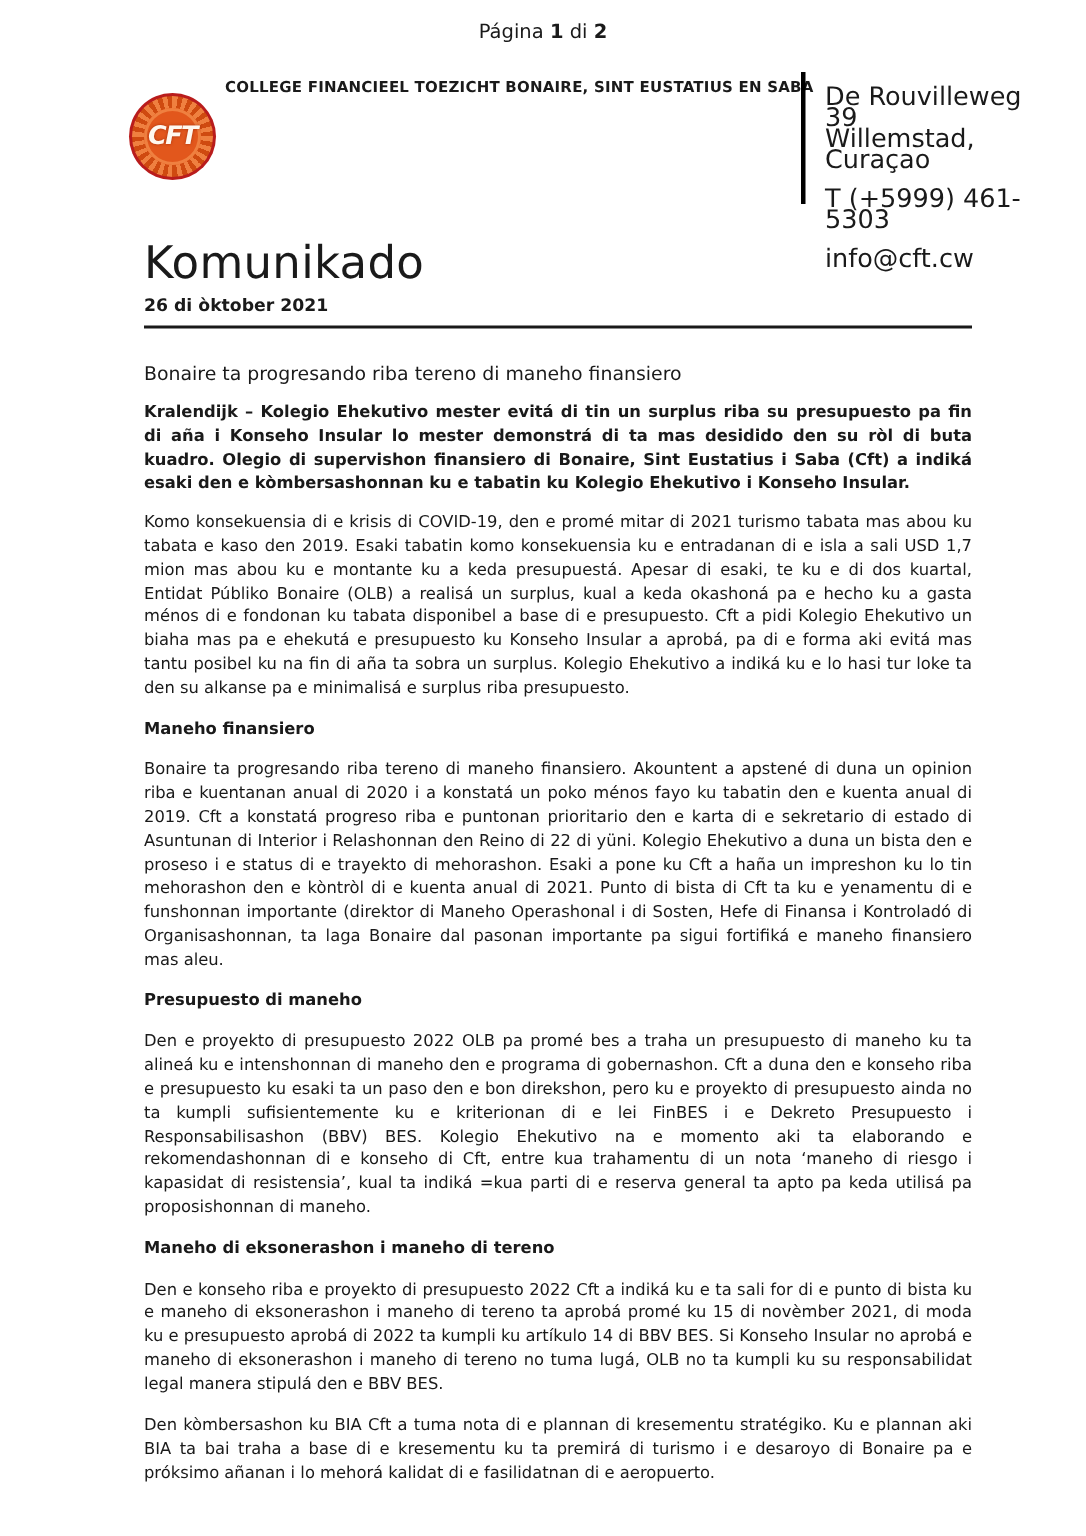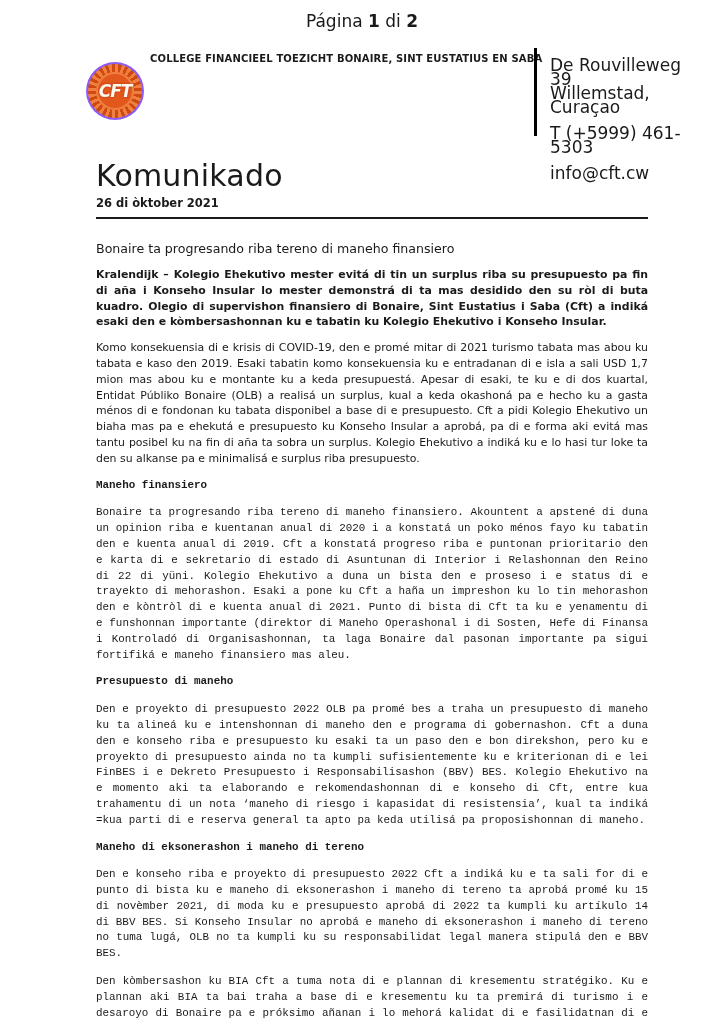--- a/index.html
+++ b/index.html
@@ -12,21 +12,21 @@
     overflow:hidden;
   }
   
   .header{
     position:absolute;top:48px;left:86px;width:598px;
     display:flex;align-items:flex-start;
   }
   .logo{
     flex:none;width:58px;height:58px;margin-top:14px;
     position:relative;border-radius:50%;
-    background:#8b5cf6;
+    background:#b91c1c;
   }
   .logo-spokes{
     position:absolute;inset:2px;border-radius:50%;
     background:repeating-conic-gradient(#ef8040 0deg 7.5deg,#cf4a10 7.5deg 15deg);
   }
   .logo-core{
     position:absolute;inset:10px;border-radius:50%;
     background:#e2571c;
     box-shadow:inset 0 0 0 2px #ef8040;
   }
@@ -53,28 +53,28 @@
   .doc-title{margin:0;font-size:30px;font-weight:400;line-height:36px;letter-spacing:.2px;}
   .doc-date{margin-top:2px;font-size:11.5px;line-height:15px;font-weight:bold;}
   .title-rule{border:none;border-top:2px solid #1a1a1a;margin:6px 0 0 0;}
   .headline{margin:21px 0 0 0;font-size:12.6px;font-weight:normal;line-height:17px;}
   .lead,.para{
     margin:10px 0 0 0;
     font-size:10.9px;line-height:15.8px;
     text-align:justify;
   }
   .lead{font-weight:bold;}
-  .sec{margin-top:11px;font-family:Liberation Mono, monospace;}
+  .sec{margin-top:11px;}
   .sec-heading{margin:0;font-size:10.9px;font-weight:bold;line-height:15.8px;}
   .para.tight{margin-top:12px;}
   
   .footer{
     margin-top:14px;
     width:724px;text-align:center;
-    font-size:17px;line-height:15px;
+    font-size:13px;line-height:15px;
   }
   .footer .b{font-weight:bold;}
 </style>
 </head>
 <body>
 
 <div class="page">
 
   <header class="header">
     <div class="logo">

